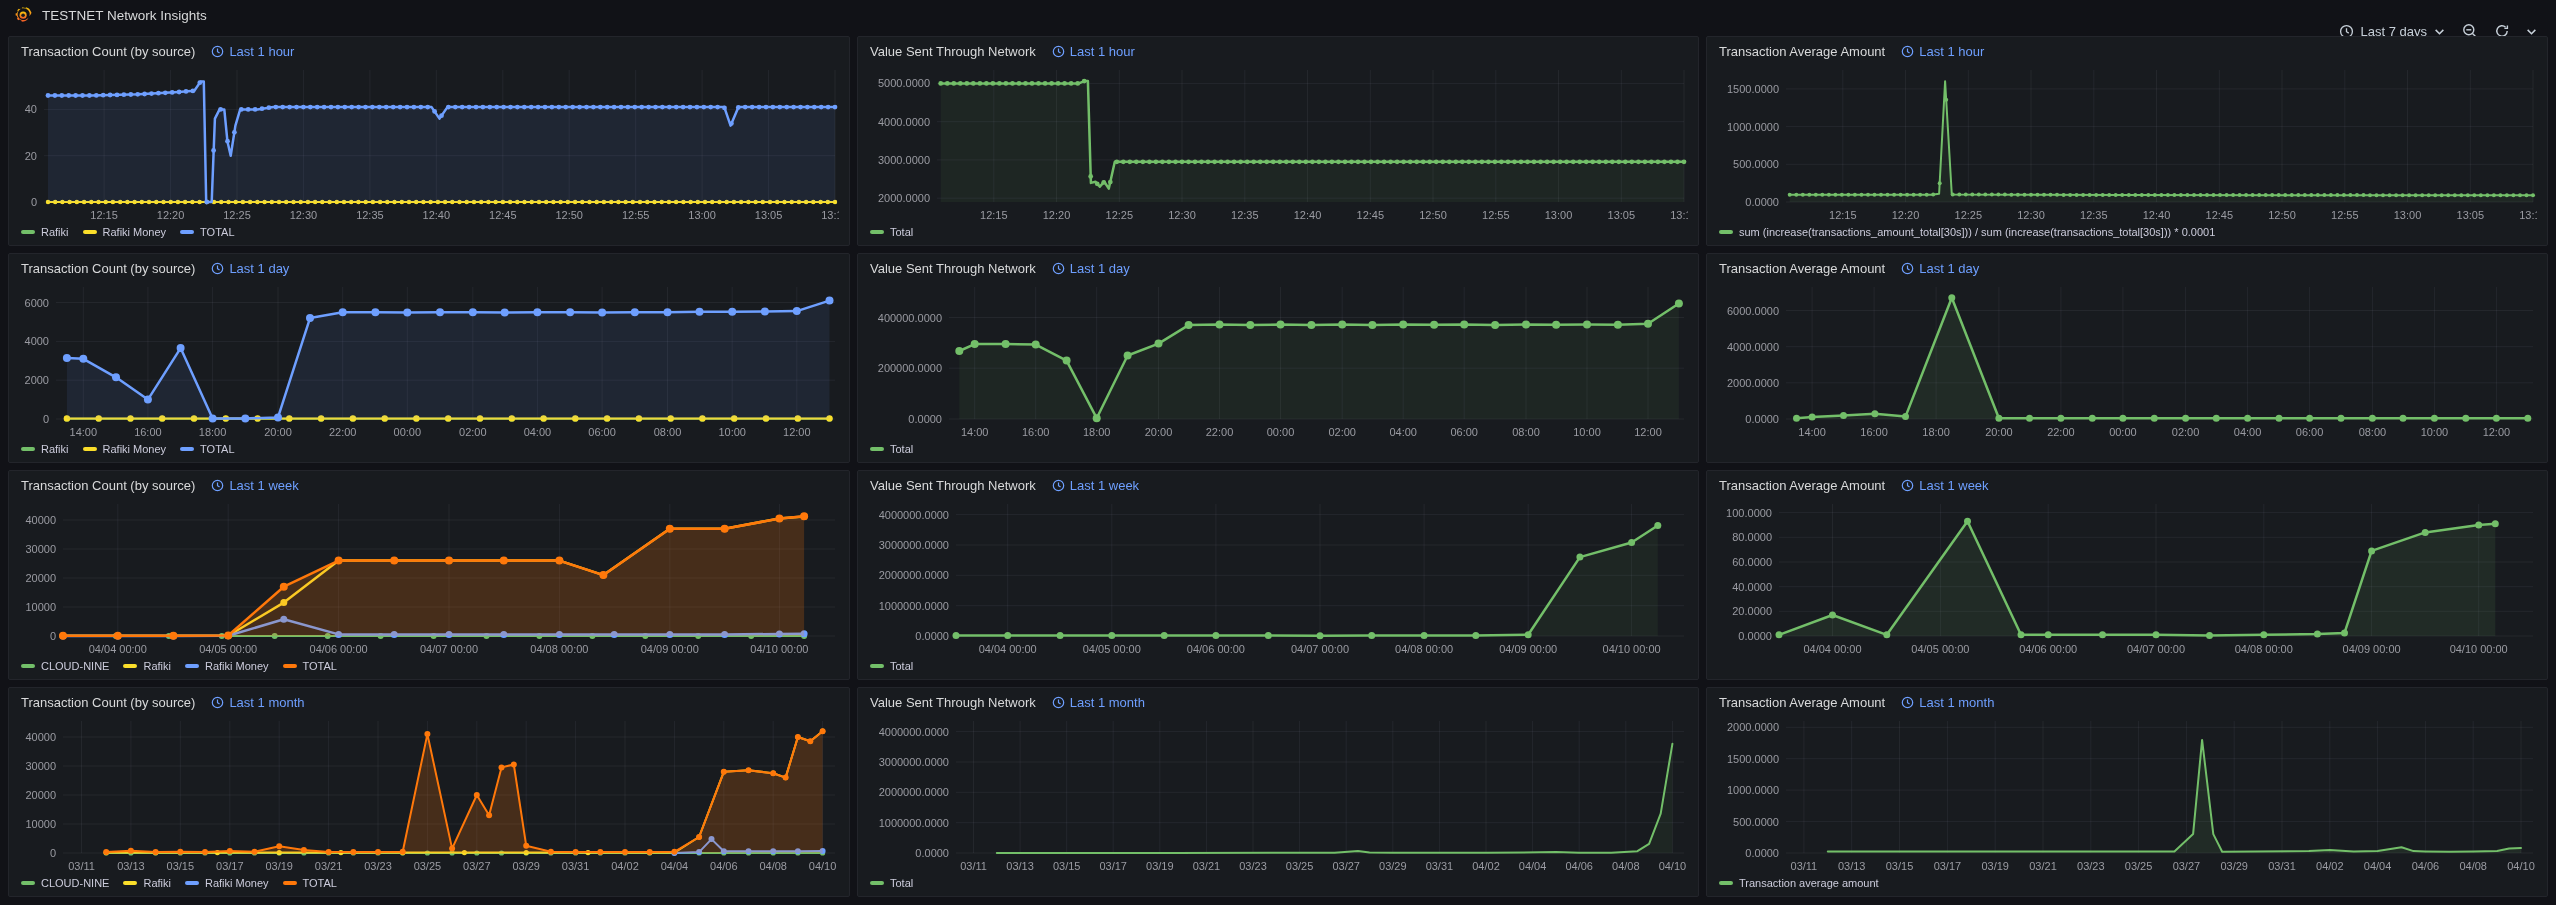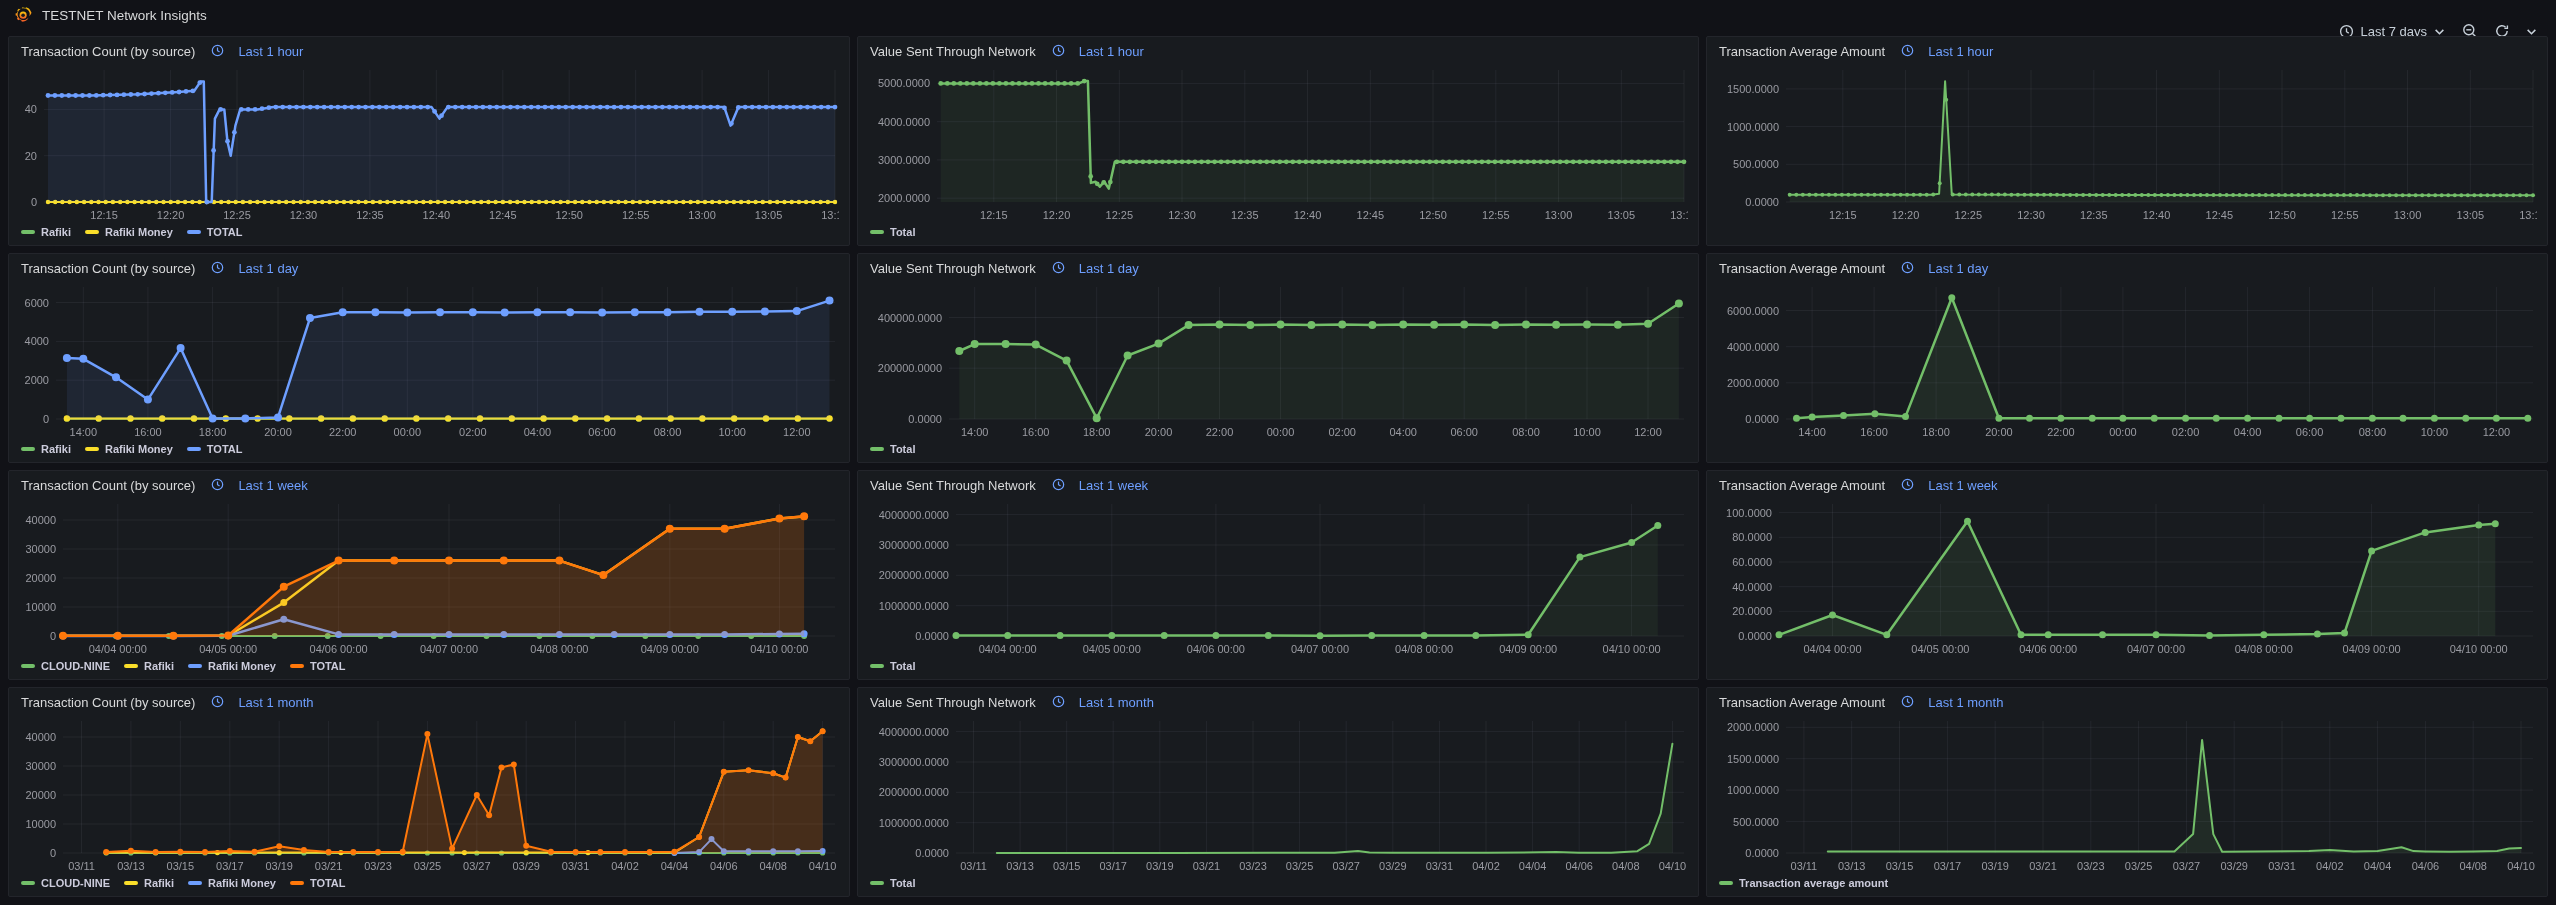--- a/index.html
+++ b/index.html
@@ -13,23 +13,23 @@
   .topbar-right { display:flex; align-items:center; gap:6px; color:#c7d0d9;margin-top:32px; }
   .tb-btn { display:flex; align-items:center; gap:7px; font-size:13px; color:#c7d0d9; padding:3px 6px; border-radius:2px; cursor:pointer; }
   .tb-btn svg { display:block; }
   .tb-icon { display:flex; align-items:center; padding:3px 5px; cursor:pointer; }
 
   
   .grid { display:grid; grid-template-columns:repeat(3,1fr); grid-template-rows:repeat(4,210px); gap:7px; padding:6px 8px 8px; }
   .panel { background:#181b1f; border:1px solid #23252b; border-radius:2px; display:flex; flex-direction:column; padding:0 10px 4px; overflow:hidden; }
   .panel-header { height:27px; flex:0 0 27px; display:flex; align-items:center; gap:16px; padding:2px 2px 0; }
   .panel-title { font-size:13px; font-weight:500; color:#d8d9da; white-space:nowrap; }
-  .panel-link { display:flex; align-items:flex-start; gap:14px; color:#6e9fff; font-size:13px; cursor:pointer; text-decoration:none; white-space:nowrap; }
+  .panel-link { display:flex; align-items:center; gap:5px; color:#6e9fff; font-size:13px; cursor:pointer; text-decoration:none; white-space:nowrap; }
   .chart { flex:1 1 auto; position:relative; min-height:0; }
-  .legend { flex:0 0 18px; display:flex; align-items:center; gap:14px; padding:0 2px; overflow:hidden; white-space:nowrap;font-weight:bold; }
+  .legend { flex:0 0 18px; display:flex; align-items:center; gap:14px; padding:0 2px; overflow:hidden; white-space:nowrap; }
   .legend-item { display:inline-flex; align-items:center; gap:6px; font-size:11px; color:#ccccdc; cursor:pointer; }
   .swatch { display:inline-block; width:14px; height:4px; border-radius:2px; }
 </style>
 </head>
 <body>
 
 <header class="topbar">
   <div class="topbar-left">
     <span style="display:flex;cursor:pointer;">
       <svg width="18" height="19" viewBox="0 0 16 17">
@@ -800,20 +800,26 @@
           <circle cx="763.8" cy="131.2" r="2" fill="#73BF69"></circle>
           <circle cx="770.4" cy="131.2" r="2" fill="#73BF69"></circle>
           <circle cx="776.9" cy="131.2" r="2" fill="#73BF69"></circle>
           <circle cx="783.4" cy="131.2" r="2" fill="#73BF69"></circle>
           <circle cx="789.9" cy="131.2" r="2" fill="#73BF69"></circle>
           <circle cx="796.4" cy="131.2" r="2" fill="#73BF69"></circle>
           <circle cx="803.0" cy="131.2" r="2" fill="#73BF69"></circle>
           <circle cx="809.5" cy="131.2" r="2" fill="#73BF69"></circle>
           <circle cx="816.0" cy="131.2" r="2" fill="#73BF69"></circle>
         </svg></div>
+    <div class="legend">
+        <span class="legend-item">
+          <span class="swatch" style="background: rgb(115, 191, 105);"></span>
+          <span>sum (increase(transactions_amount_total[30s])) / sum (increase(transactions_total[30s])) * 0.0001</span>
+        </span>
+      </div>
   </section>
     <section class="panel">
     <div class="panel-header">
       <span class="panel-title">Transaction Count (by source)</span>
       <a class="panel-link">
         <svg width="13" height="13" viewBox="0 0 14 14" fill="none" stroke="#6e9fff" stroke-width="1.3">
             <circle cx="7" cy="7" r="5.6"></circle>
             <path d="M7 3.9v3.3l2.2 1.3"></path>
           </svg>
         <span>Last 1 day</span>

